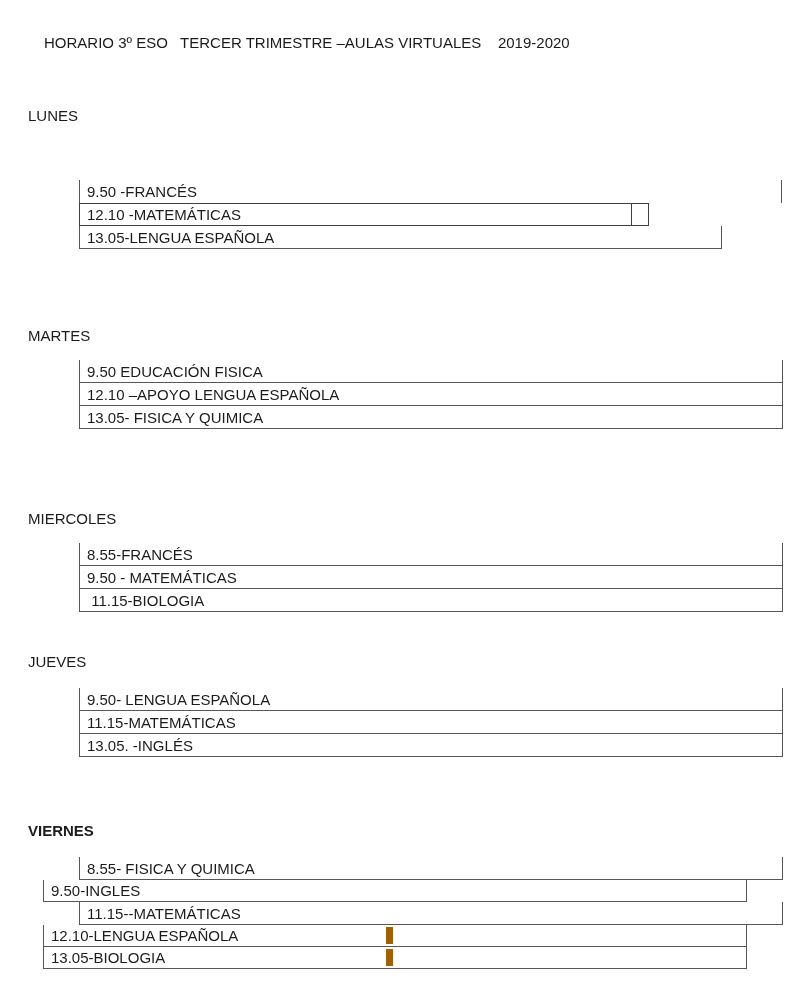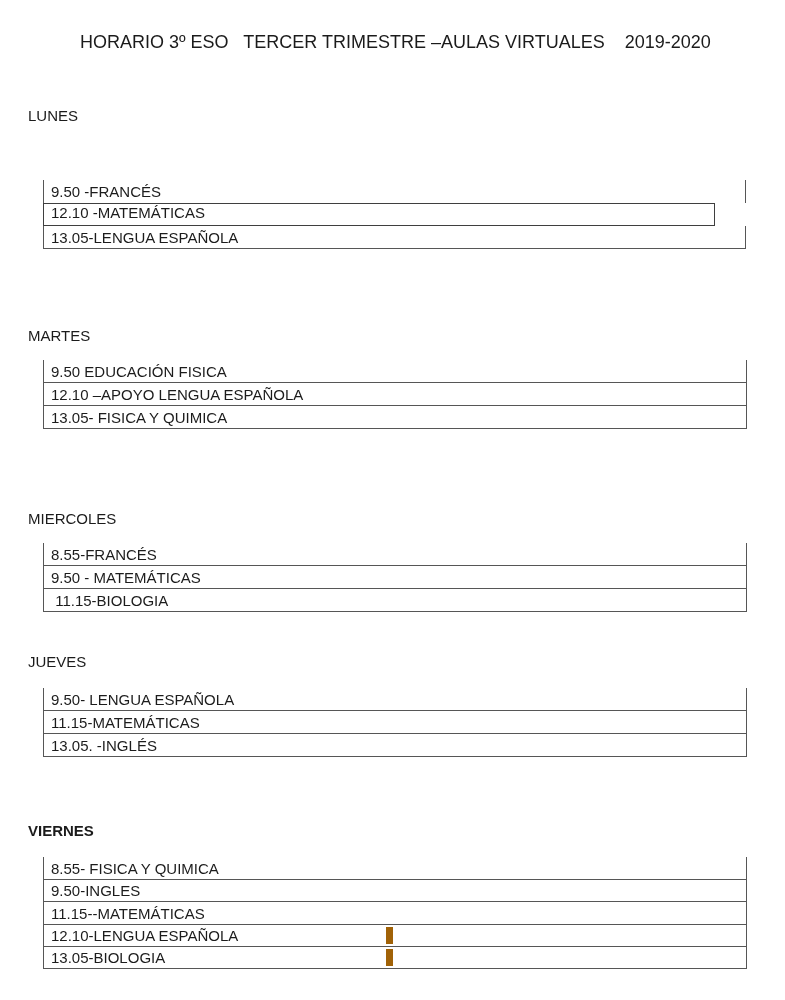--- a/index.html
+++ b/index.html
@@ -10,25 +10,24 @@
     height: 1000px;
     background: #ffffff;
     font-family: "Liberation Sans", sans-serif;
     color: #1c1c1c;
     overflow: hidden;
   }
   .doc-title {
     position: absolute;
     left: 44px;
     top: 33px;
-    font-size: 18px;
+    font-size: 15px;
     line-height: 19px;
     white-space: pre;
     color: #1b1b1b;
-    margin-left: 36px;
   }
   .day-label {
     position: absolute;
     left: 28px;
     font-size: 15px;
     line-height: 19px;
     color: #1b1b1b;
     white-space: pre;
   }
   .day-table {
@@ -45,31 +44,31 @@
     display: flex;
     align-items: center;
     padding-left: 7px;
     font-size: 15px;
     line-height: 17px;
     white-space: pre;
     color: #1c1c1c;
     overflow: hidden;
   }
   
-  .h23 { height: 23px; }
+  .h23 { height: 23px; margin-left: 36px; }
   .h22 { height: 22px; align-items: center; }
   .w-std { width: 704px; }           
   .no-top { border-top: none; }
 
   
   .lunes-r1 { width: 703px; border-bottom: none; border-top: none; }
-  .lunes-r2 { width: 672px; border-color: #3f3f3f; flex-direction: column; }
+  .lunes-r2 { width: 570px; border-color: #3f3f3f; }
   .lunes-r2 .cell-main { width: 689px; }
   .lunes-r2 .cell-narrow { width: 19px; border-left: 1px solid #3f3f3f; }
-  .lunes-r3 { width: 703px; border-top: none; }
+  .lunes-r3 { width: 643px; border-top: none; }
 
   
   .split .cell-left { width: 349px; border-right: 7px solid #a16207; }
   .split .cell-right { flex: 1; }
 </style>
 </head>
 <body>
 
 <div class="page">
 

